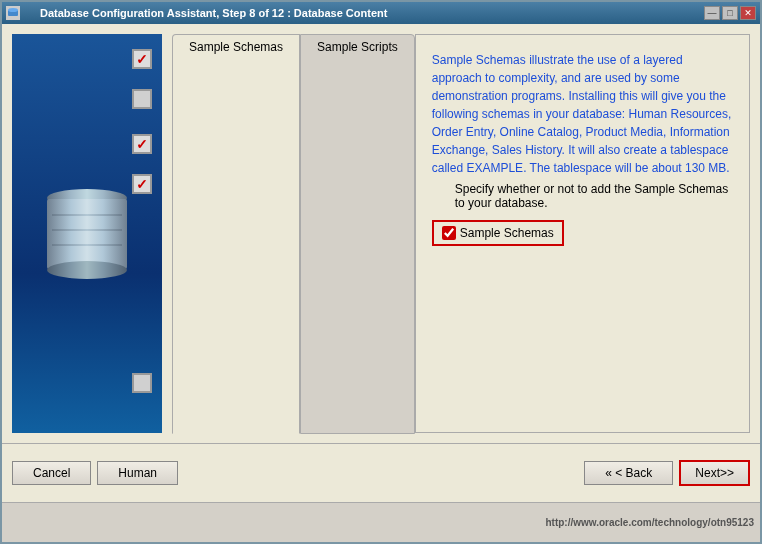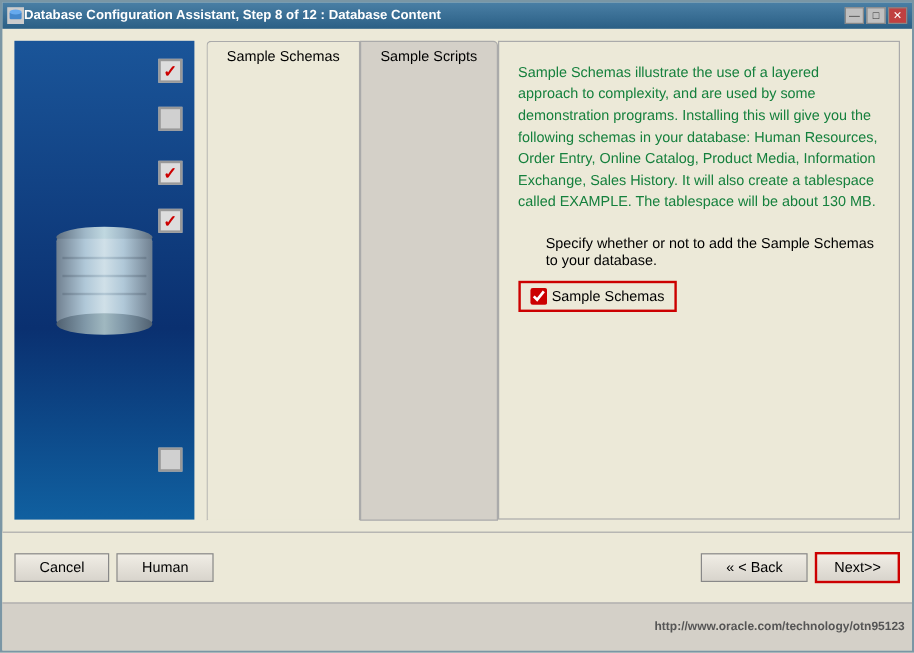--- a/index.html
+++ b/index.html
@@ -24,21 +24,21 @@
       height: 22px;
       display: flex;
       align-items: center;
       justify-content: space-between;
       padding: 0 4px;
       flex-shrink: 0;
     }
     .title-bar-left {
       display: flex;
       align-items: center;
-      gap: 0;
+      gap: 20px;
     }
     .title-icon {
       width: 14px;
       height: 14px;
       background: #ccc;
       display: flex;
       align-items: center;
       justify-content: center;
       font-size: 9px;
       color: #333;
@@ -173,22 +173,22 @@
       border: 1px solid #aaa;
       background: #ece9d8;
       padding: 16px;
       flex: 1;
       display: flex;
       flex-direction: column;
     }
     .description-text {
       font-size: 12px;
       line-height: 1.5;
-      color: #15803d;
-      margin-bottom: 19px;
+      color: #1d4ed8;
+      margin-bottom: 5px;
     }
     .specify-text {
       font-size: 12px;
       color: #000;
       margin-bottom: 10px;
       margin-left: 23px;
     }
     .checkbox-row {
       display: flex;
       align-items: center;

